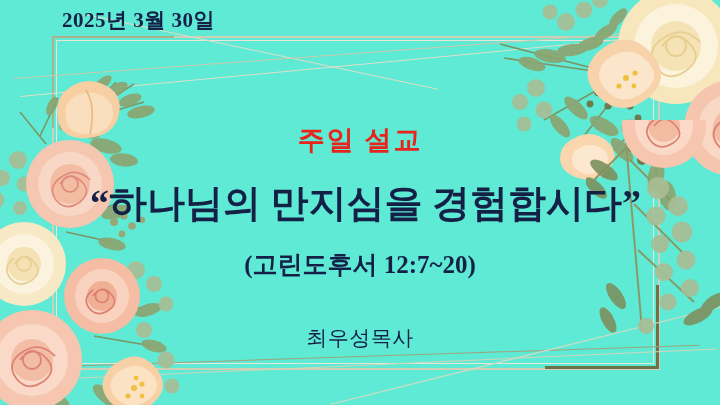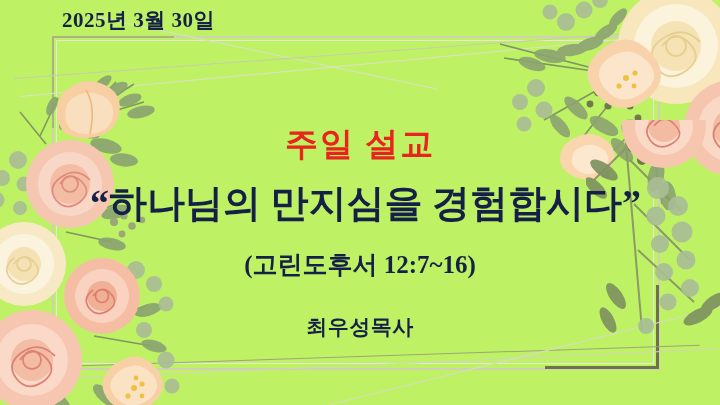--- a/index.html
+++ b/index.html
@@ -1,18 +1,18 @@
 <!DOCTYPE html>
 <html><head>
 <meta charset="utf-8">
 <style>
   html,body{margin:0;padding:0;background:#fff;}
   #card{
     position:relative;width:720px;height:405px;overflow:hidden;
-    background:#bef264;
+    background:#5eead4;
     font-family:"Liberation Serif","DejaVu Serif",serif;
   }
   
   .frame-layer{position:absolute;inset:0;pointer-events:none;}
   .frame-rect{
     position:absolute;left:52px;top:36px;width:604px;height:330px;
     border:2px solid #cfd0b5;
   }
   .frame-rect.inner{
     left:56px;top:40px;width:596px;height:322px;border:1px solid #e6e7d6;
@@ -41,33 +41,33 @@
   #flora-right{left:586px;top:120px;width:150px;height:230px;}
 
   
   .txt{position:absolute;white-space:nowrap;}
   #date{
     left:62px;top:6px;font-size:21px;font-weight:bold;color:#152047;
     letter-spacing:.5px;
   }
   #kicker{
     left:0;right:0;top:122px;text-align:center;white-space:nowrap;
-    font-size:33px;font-weight:bold;color:#e8241c;letter-spacing:2px;
+    font-size:27px;font-weight:bold;color:#e8241c;letter-spacing:2px;
   }
   #title{
     left:0;right:0;top:178px;text-align:center;white-space:nowrap;
     font-size:38px;font-weight:bold;color:#152047;letter-spacing:0px;margin-left:11px;
   }
   #ref{
     left:0;right:0;top:248px;text-align:center;white-space:nowrap;
     font-size:25px;font-weight:bold;color:#152047;
   }
   #preacher{
-    left:0;right:0;top:313px;text-align:center;white-space:nowrap;
-    font-size:21px;font-weight:bold;color:#152047;letter-spacing:.5px;
+    left:0;right:0;top:324px;text-align:center;white-space:nowrap;
+    font-size:21px;font-weight:normal;color:#152047;letter-spacing:.5px;
   }
   #church{
     left:500px;top:369px;font-size:21px;font-weight:bold;color:#152047;
     letter-spacing:1px;
   }
 </style>
 </head>
 <body>
 
 <div id="card">
@@ -326,16 +326,16 @@
       <circle cx="78" cy="6" r="16" fill="#f2bba2"></circle>
       <g fill="none" stroke="#dc8172" stroke-width="1.7">
         <path d="M68 6 q10-13 21-1 q10 10-2 18 q-14 9-23-3 q-8-11 4-20"></path>
       </g>
     </g>
   </svg>
 
   <div class="txt" id="date">2025년 3월 30일</div>
   <div class="txt" id="kicker">주일 설교</div>
   <div class="txt" id="title">“하나님의 만지심을 경험합시다”</div>
-  <div class="txt" id="ref">(고린도후서 12:7~16)</div>
+  <div class="txt" id="ref">(고린도후서 12:7~20)</div>
   <div class="txt" id="preacher">최우성목사</div>
 
 </div>
 
 </body></html>

